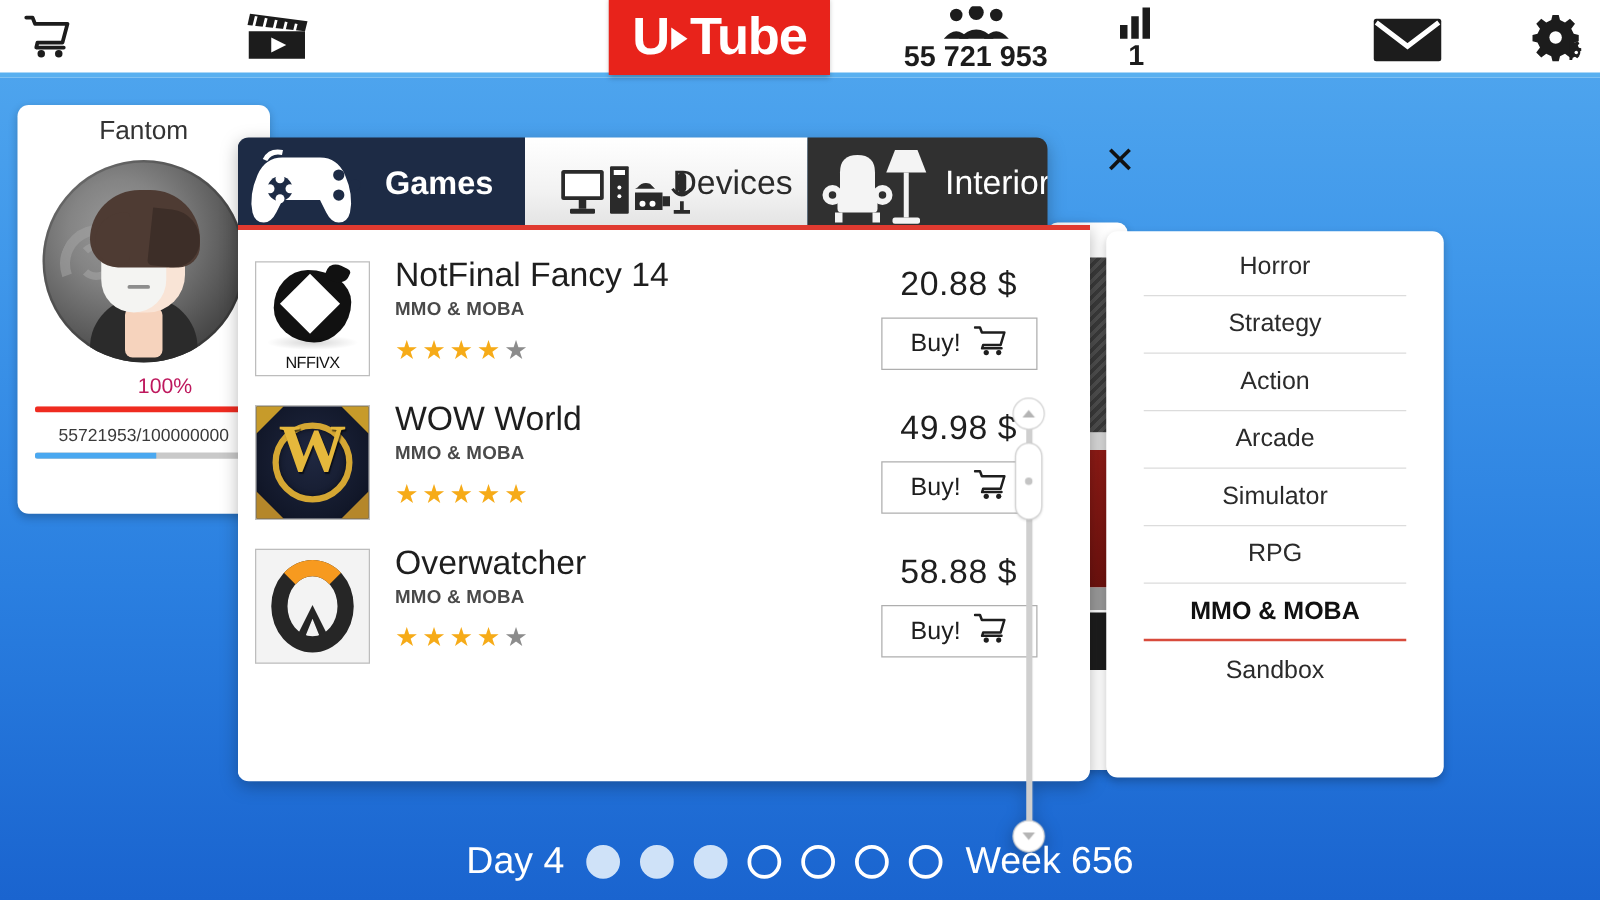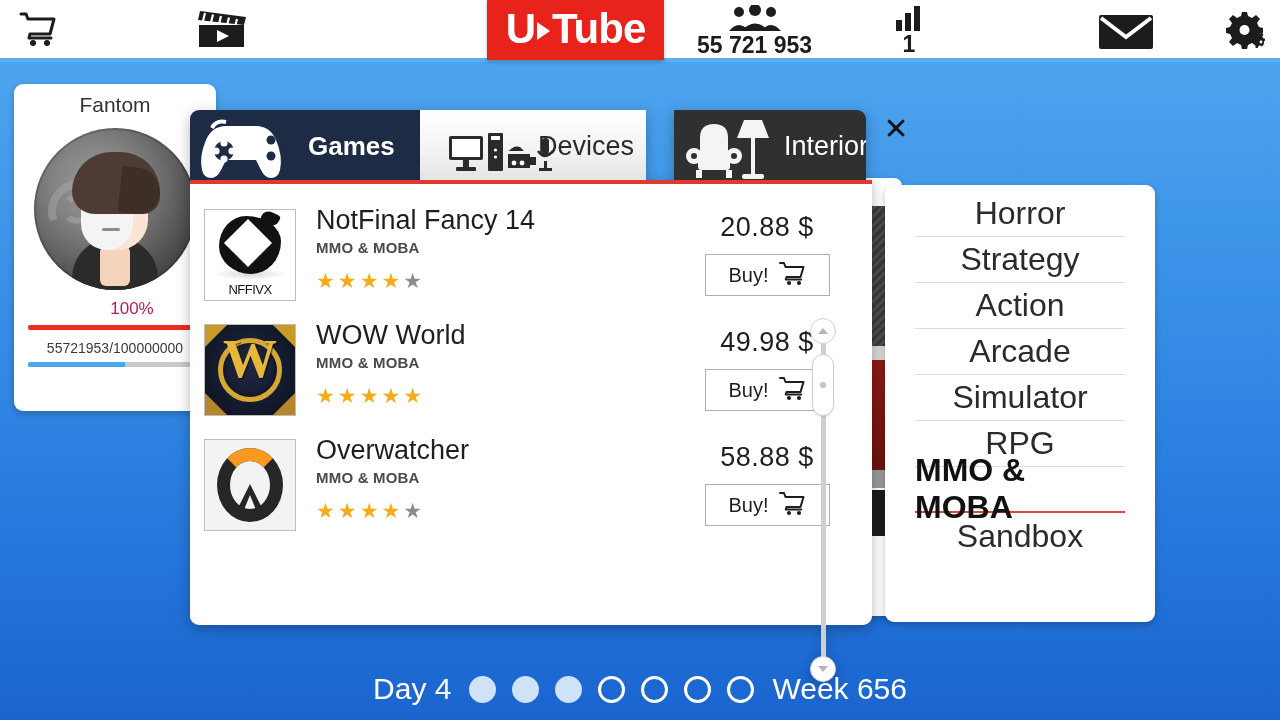--- a/index.html
+++ b/index.html
@@ -57,21 +57,21 @@
   }
   .tb-stat {
     position: absolute;
     display: flex; flex-direction: column; align-items: center;
     color: #1c1c1c;
   }
   .tb-stat .val {
     font-size: 23px; font-weight: bold; line-height: 1.0;
     margin-top: 1px; white-space: nowrap;
   }
-  #tb-subs { left: 697px; top: 5px; }
+  #tb-subs { left: 723px; top: 5px; }
   #tb-level { left: 893px; top: 4px; }
   #tb-mail { position: absolute; left: 1098px; top: 13px; }
   #tb-settings { position: absolute; left: 1225px; top: 10px; }
 
   
   #profile {
     position: absolute; left: 14px; top: 84px;
     width: 202px; height: 327px;
     background: #ffffff;
     border-radius: 9px;
@@ -214,21 +214,20 @@
   }
   #tab-games .tlabel { color: #ffffff; margin-left: 118px; font-weight: bold; }
   #tab-devices {
     width: 226px;
     background: linear-gradient(180deg,#ffffff 0%,#f2f2f2 60%,#e3e3e3 100%);
   }
   #tab-devices .tlabel { color: #2a2a2a; margin-left: 118px; font-weight: normal; font-size: 27px;}
   #tab-interior {
     width: 192px; background: #303030;
     border-radius: 0 9px 0 0;
-    margin-left: 28px;
   }
   #tab-interior .tlabel { color: #ffffff; margin-left: 110px; font-weight: normal; font-size: 27px; }
   .tab .ticon { position: absolute; z-index: 1; display: flex; align-items: center; }
   #ticon-games { left: 6px; top: 8px; }
   #ticon-devices { left: 28px; top: 22px; }
   #ticon-interior { left: 8px; top: 6px; }
   #tab-underline {
     position: absolute; left: 0; top: 70px;
     width: 682px; height: 4px; background: #e03a30;
     z-index: 3;
@@ -403,24 +402,25 @@
     position: absolute; left: 885px; top: 185px;
     width: 270px; height: 437px;
     background: #ffffff; border-radius: 9px;
     box-shadow: 0 3px 7px rgba(0,0,0,0.22);
     z-index: 35;
     padding: 6px 30px 0;
   }
   .cat {
     height: 46px;
     display: flex; align-items: center; justify-content: center;
-    font-size: 32px; color: #2b2b2b;
+    font-size: 20px; color: #2b2b2b;
     border-bottom: 1px solid #dcdcdc;
     cursor: pointer;
     font-family: "Liberation Sans", sans-serif;
+    text-align: right;
   }
   .cat.active {
     font-weight: bold; color: #111;
     border-bottom: 2px solid #d84b3c;
   }
   .cat.last { border-bottom: none; }
 
   
   #bottom {
     position: absolute; left: 0; bottom: 0;

